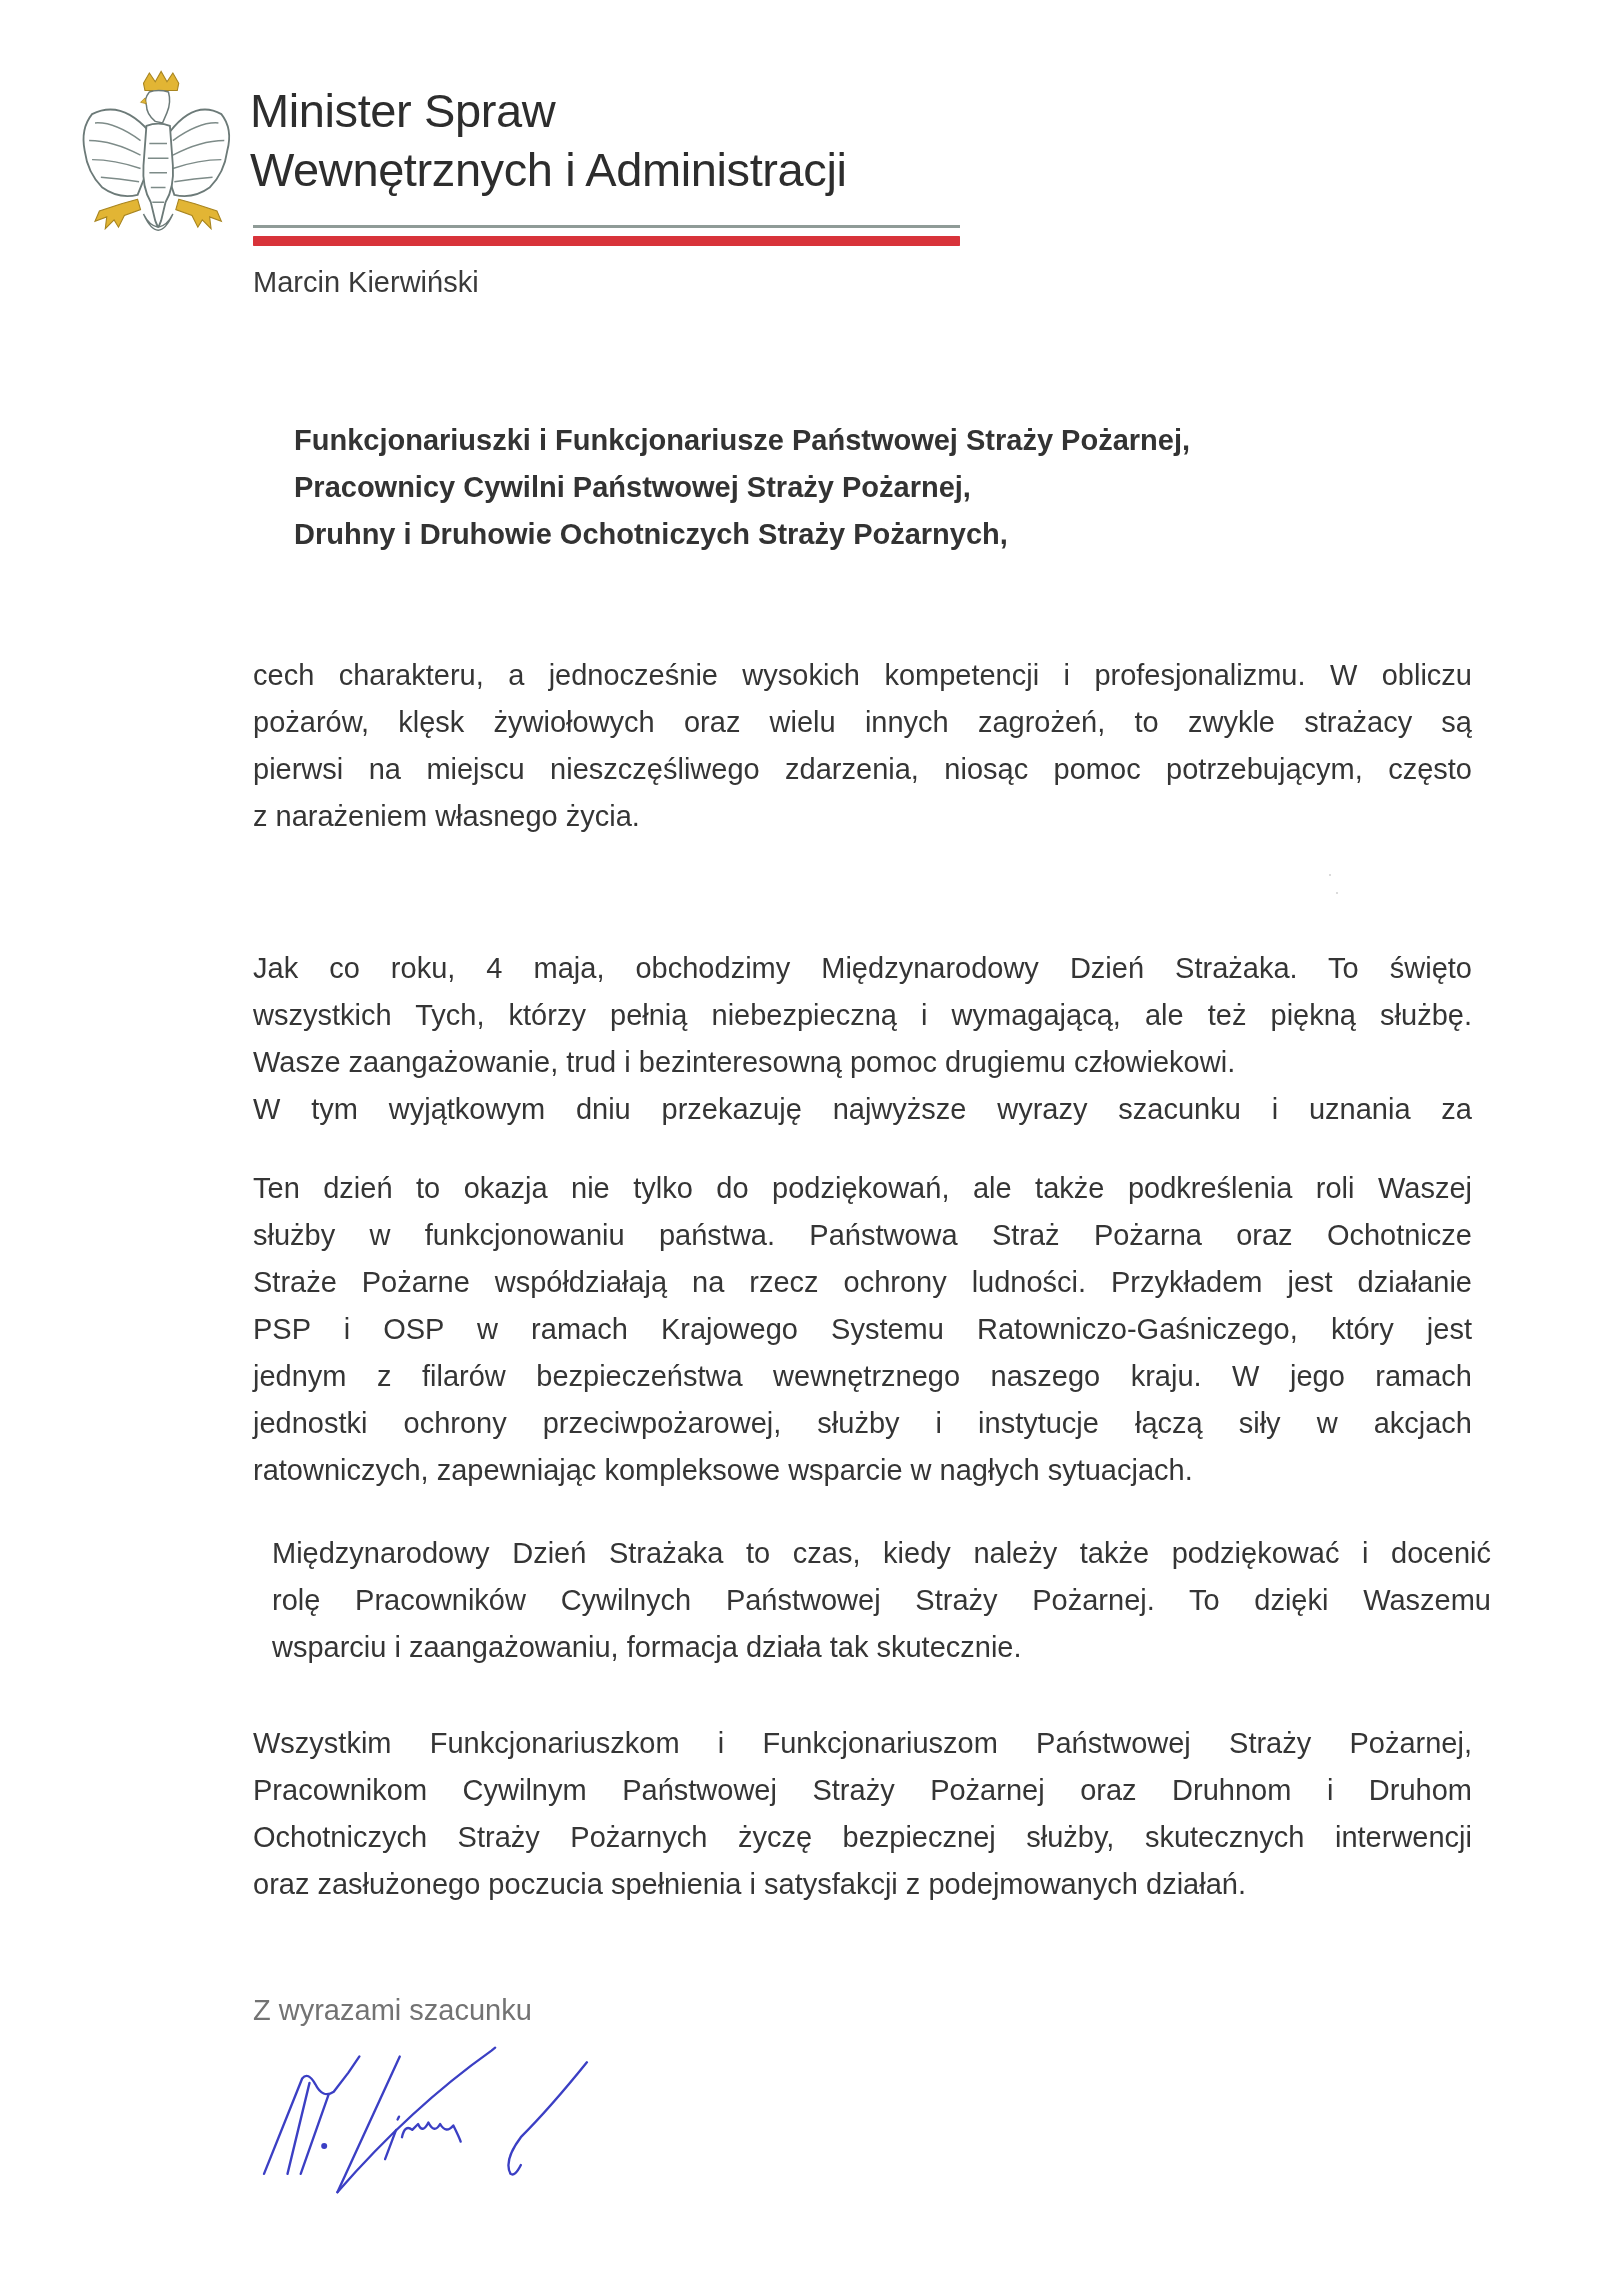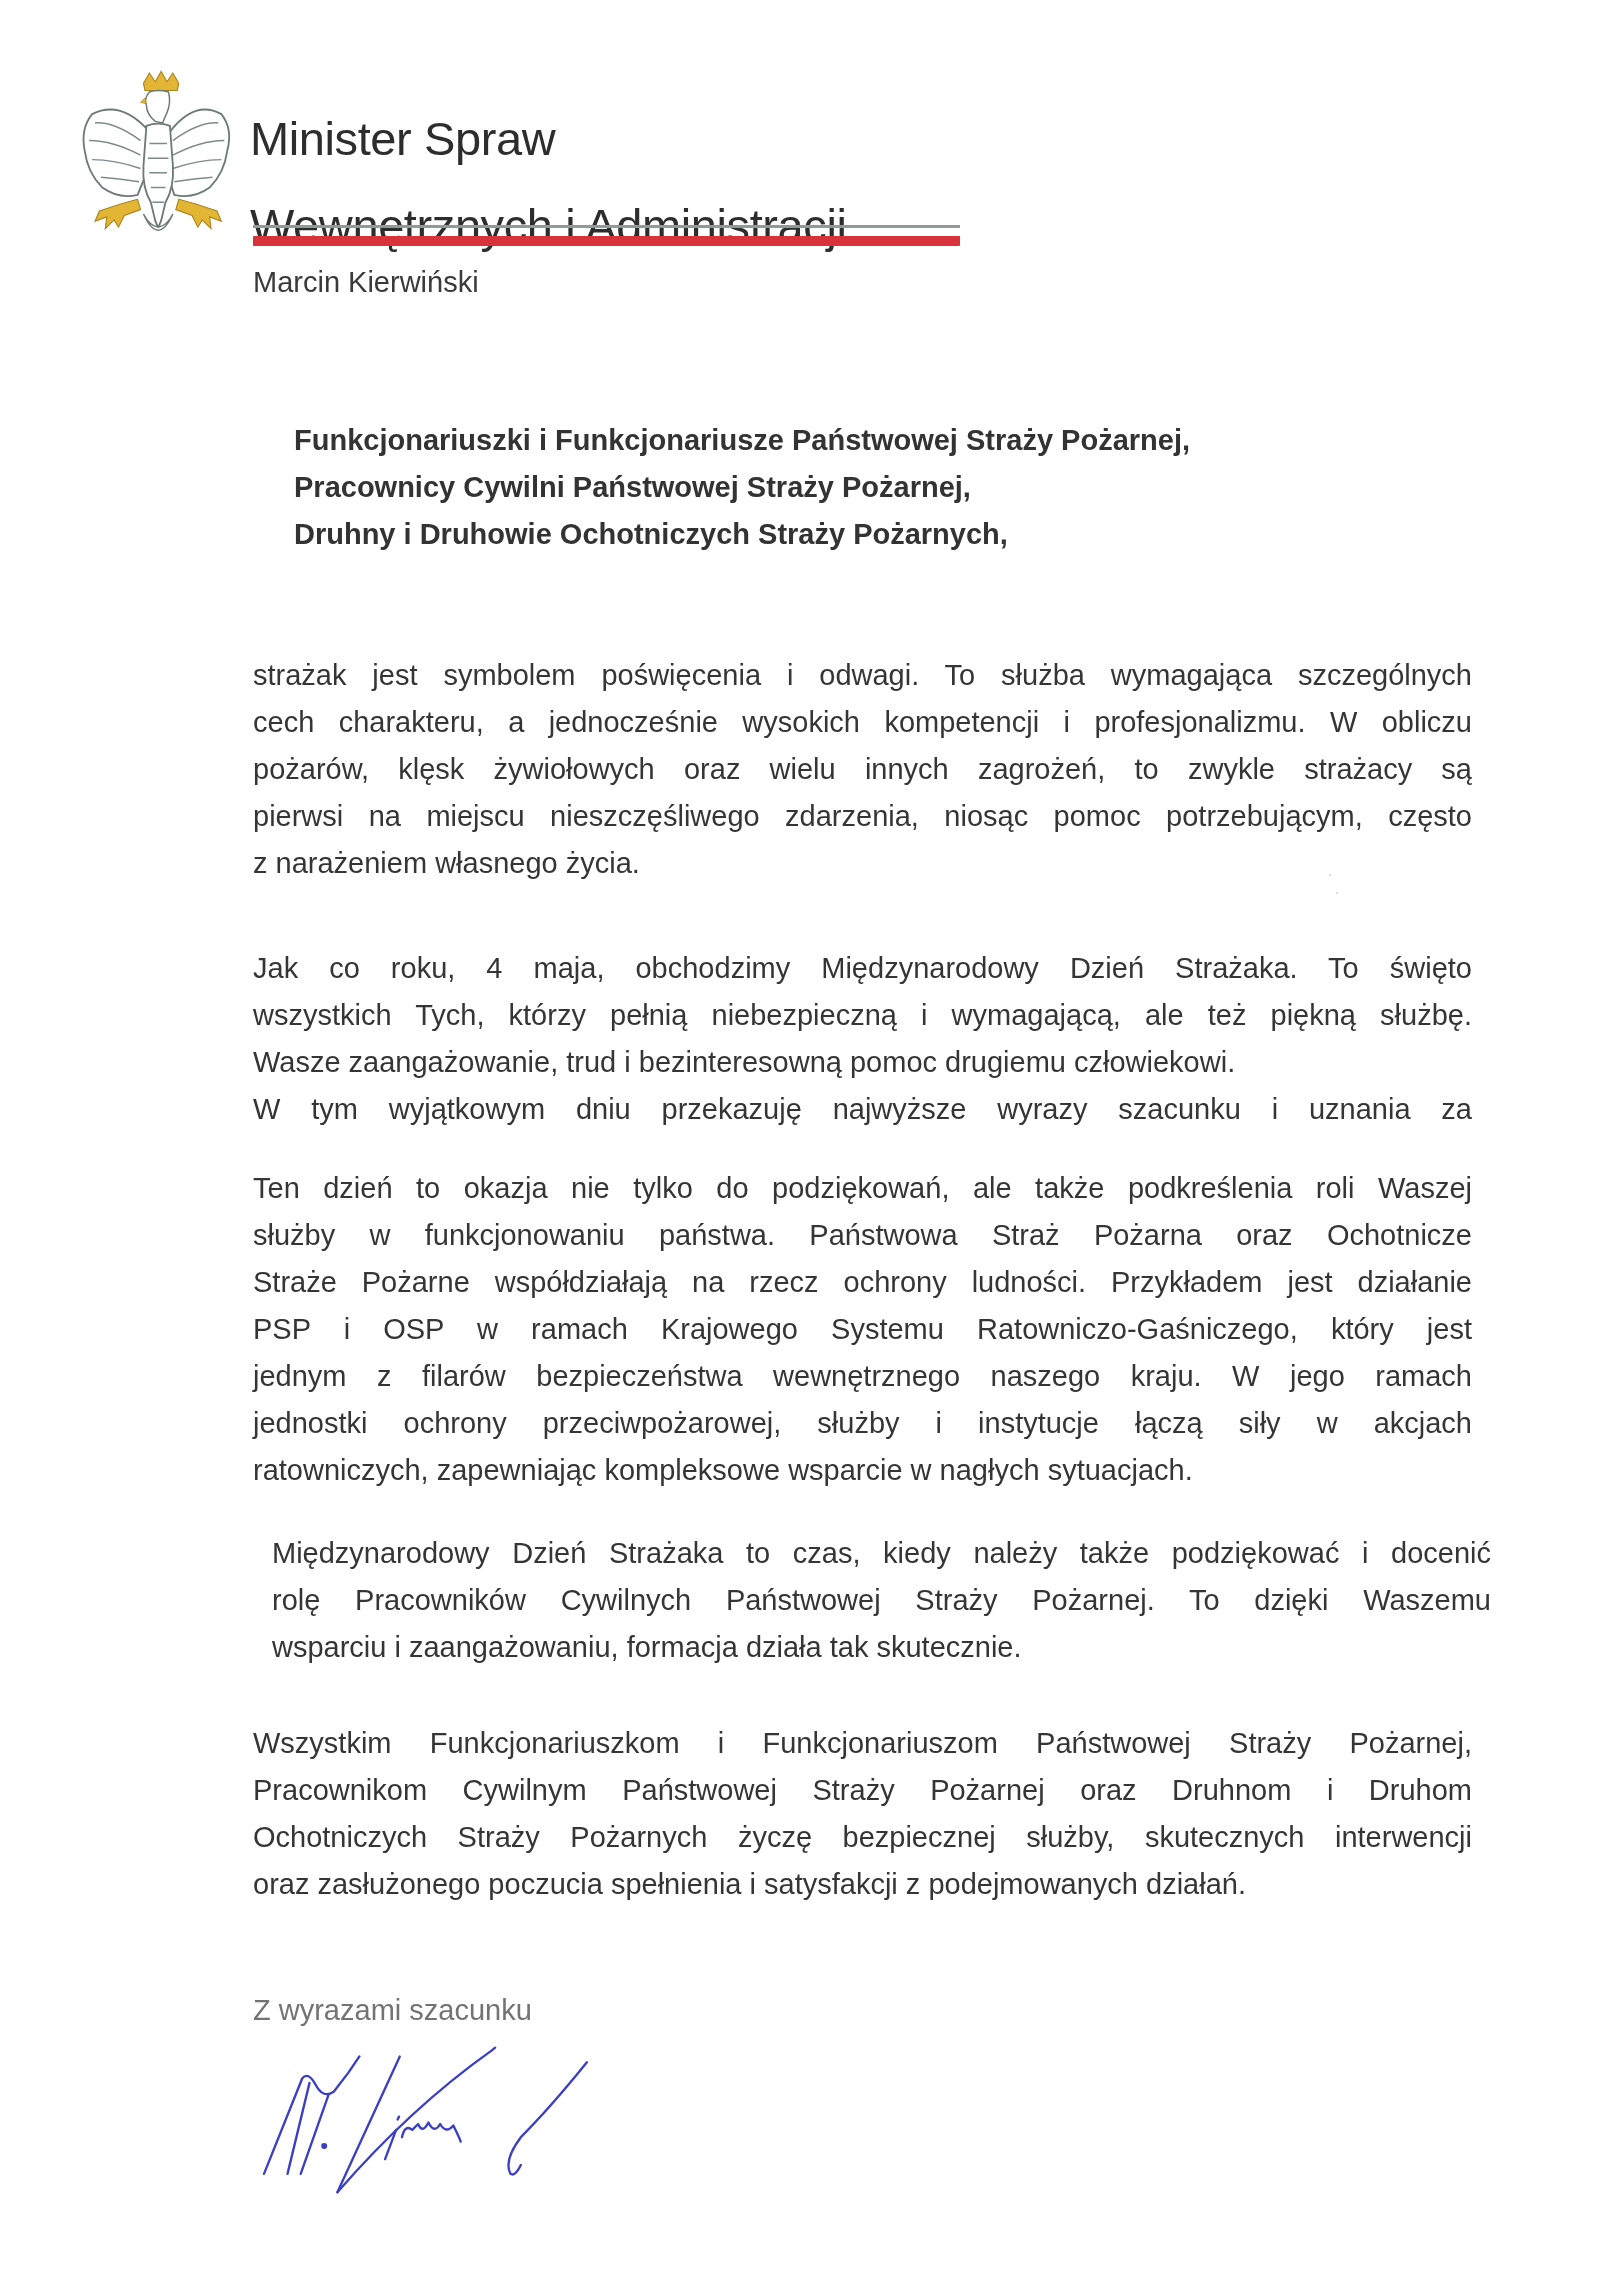--- a/index.html
+++ b/index.html
@@ -1,21 +1,21 @@
 <!DOCTYPE html>
 <html style="font-size:11.7px"><head>
 <meta charset="utf-8">
 <style>
   html, body { margin: 0; padding: 0; background: #ffffff; }
   body { width: 1602px; height: 2295px; position: relative; overflow: hidden;
          font-family: "Liberation Sans", "DejaVu Sans", sans-serif; color: #333333; }
   .emblem { position: absolute; left: 70px; top: 70px; width: 169px; height: 180px; }
   .org-title { position: absolute; left: 250px; top: 81px; font-size: 47px; line-height: 59px;
                color: #2d2d2d; letter-spacing: -0.4px; }
-  .org-title div { white-space: nowrap; margin-top: 28px; }
+  .org-title div { white-space: nowrap; }
   .rule-gray { position: absolute; left: 253px; top: 225px; width: 707px; height: 2.9px; background: #8f9b97; }
   .rule-red  { position: absolute; left: 253px; top: 236px; width: 707px; height: 10.3px; background: #d8333a; border-radius: 0.7px; }
   .author { position: absolute; left: 253px; top: 266px; font-size: 29px; color: #3a3a3a; }
   .salutation { position: absolute; left: 253px; top: 417px; width: 1248px; font-size: 29px; line-height: 47px;
                 font-weight: bold; color: #333333; margin-left: 41px; }
   .salutation div { white-space: nowrap; }
   .para { position: absolute; left: 253px; width: 1219px; font-size: 29px; line-height: 47px;
           text-align: justify; text-align-last: left; color: #353535; }
   .para .ln { display: block; text-align: justify; text-align-last: justify; white-space: normal; }
   .para .ln.last { text-align-last: left; }
@@ -65,21 +65,20 @@
 
 <div class="author">Marcin Kierwiński</div>
 
 <div class="salutation">
   <div>Funkcjonariuszki i Funkcjonariusze Państwowej Straży Pożarnej,</div>
   <div>Pracownicy Cywilni Państwowej Straży Pożarnej,</div>
   <div>Druhny i Druhowie Ochotniczych Straży Pożarnych,</div>
 </div>
 
 <div class="para" id="p1">
-  <span class="ln">strażak jest symbolem poświęcenia i odwagi. To służba wymagająca szczególnych</span>
   <span class="ln">cech charakteru, a jednocześnie wysokich kompetencji i profesjonalizmu. W obliczu</span>
   <span class="ln">pożarów, klęsk żywiołowych oraz wielu innych zagrożeń, to zwykle strażacy są</span>
   <span class="ln">pierwsi na miejscu nieszczęśliwego zdarzenia, niosąc pomoc potrzebującym, często</span>
   <span class="ln last">z narażeniem własnego życia.</span>
 </div>
 
 <div class="para" id="p2">
   <span class="ln">Jak co roku, 4 maja, obchodzimy Międzynarodowy Dzień Strażaka. To święto</span>
   <span class="ln">wszystkich Tych, którzy pełnią niebezpieczną i wymagającą, ale też piękną służbę.</span>
   <span class="ln last">Wasze zaangażowanie, trud i bezinteresowną pomoc drugiemu człowiekowi.</span>

